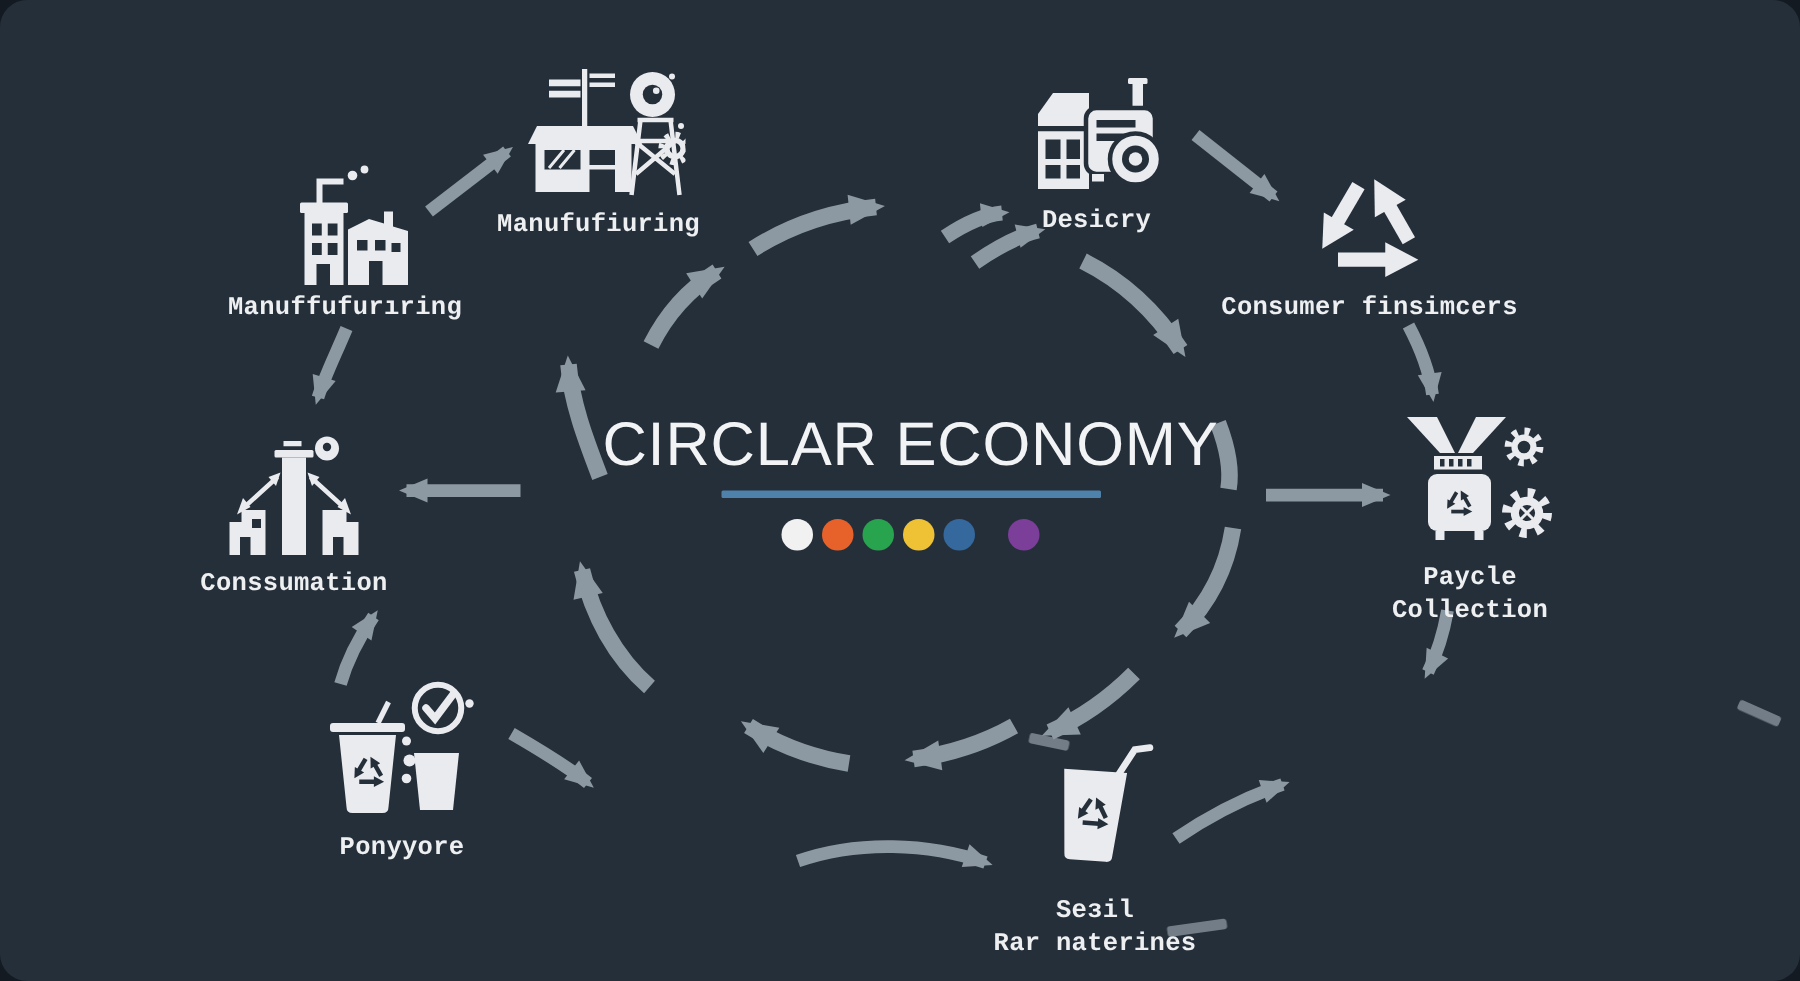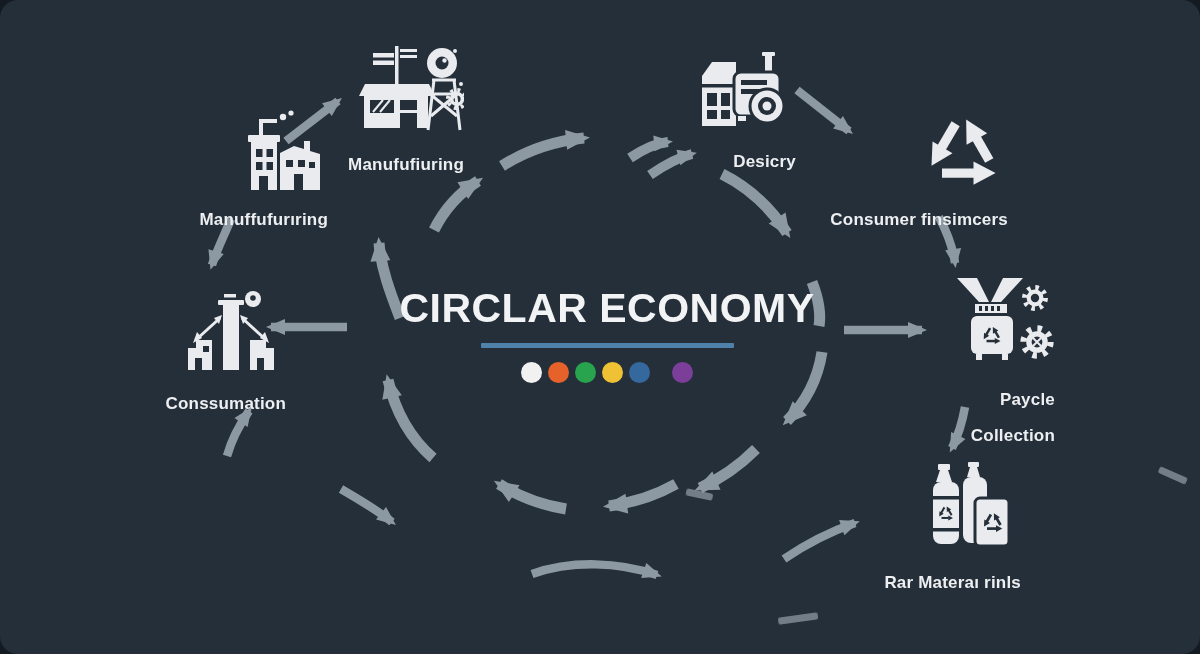--- a/index.html
+++ b/index.html
@@ -1,28 +1,28 @@
 <!DOCTYPE html>
 <html><head>
 <meta charset="utf-8">
 <style>
   html,body{margin:0;padding:0;background:#141a22;}
   #stage{position:relative;width:1200px;height:654px;background:#141a22;overflow:hidden;
          font-family:"Liberation Sans",sans-serif;}
   #frame{position:absolute;inset:0;background:#252f3a;border-radius:18px;}
   #arrow-layer{position:absolute;left:0;top:0;}
-  .node{position:absolute;display:flex;flex-direction:column;align-items:flex-end;gap:18px;}
+  .node{position:absolute;display:flex;flex-direction:column;align-items:center;gap:4px;font-family:Liberation Mono, monospace;}
   .node-label{font-weight:700;font-size:17px;color:#edeff1;letter-spacing:.2px;
               text-align:center;line-height:1.15;white-space:nowrap;}
   .ic{fill:#e9ebee;}
   .cut{fill:#252f3a;}
   .st{stroke:#e9ebee;fill:none;}
   .std{stroke:#252f3a;fill:none;}
   #center-block{position:absolute;left:307px;top:274px;width:600px;text-align:center;}
-  #main-title{font-weight:700;font-size:41px;color:#f2f3f5;letter-spacing:.5px;margin:12px;line-height:1.1;}
+  #main-title{font-weight:400;font-size:41px;color:#f2f3f5;letter-spacing:.5px;margin:0;line-height:1.1;}
   #title-underline{width:253px;height:5px;margin:8px auto 0 auto;border-radius:1px;}
   #subtitle{margin-top:9px;font-size:15.5px;font-weight:700;color:#c6cbd1;letter-spacing:.3px;}
   #dots-row{margin-top:14px;display:flex;justify-content:center;align-items:center;gap:6px;}
   .dot{width:21px;height:21px;border-radius:50%;display:inline-block;}
   .dot:last-child{margin-left:16px;}
 </style>
 </head>
 <body>
 
 <div id="stage">
@@ -180,39 +180,50 @@
       <rect class="ic" x="33" y="82" width="6" height="6"></rect>
         <rect class="ic" x="59" y="82" width="6" height="6"></rect>
       <use href="#gear" x="78" y="12" width="28" height="28" style="color:#e9ebee"></use>
       <use href="#gear" x="76" y="52" width="36" height="36" style="color:#e9ebee"></use>
       <path class="st" stroke-width="2" d="M90,66 L98,74 M98,66 L90,74"></path>
     </svg>
     <div class="node-label">Paycle</div>
     <div class="node-label" style="margin-top:-2px;">Collection</div>
   </div>
 
-  <div class="node" style="left:841px;top:460px;width:180px;">
-    <svg width="110" height="95" viewBox="0 0 110 95">
-      <rect class="ic" x="57" y="2" width="11" height="5" rx="1"></rect>
-      <path class="ic" d="M59,7 H66 L69,17 H56 Z"></path>
-      <rect class="ic" x="52" y="17" width="24" height="66" rx="8"></rect>
-      <rect class="ic" x="27" y="4" width="12" height="6" rx="1"></rect>
-      <path class="ic" d="M29,10 H37 L41,22 H25 Z"></path>
-      <rect class="ic" x="22" y="22" width="26" height="62" rx="8"></rect>
-      <rect class="cut" x="22" y="36" width="26" height="3.5"></rect>
-      <rect class="cut" x="22" y="68" width="26" height="3.5"></rect>
-      <use href="#recy" x="26" y="44" width="18" height="18" style="color:#252f3a"></use>
-      <rect class="ic" x="64" y="38" width="34" height="48" rx="5" stroke="#252f3a" stroke-width="3"></rect>
-      <use href="#recy" x="70" y="50" width="24" height="24" style="color:#252f3a"></use>
-    </svg>
-    <div class="node-label">Rar Materaı rinls</div>
-  </div>
-
-
-
+
+  <div class="node" style="left:645px;top:494px;width:170px;">
+    <svg width="90" height="100" viewBox="0 0 90 100">
+      <g transform="rotate(4 45 55)">
+        <path class="st" stroke-width="4.5" stroke-linecap="round" d="M58,22 L68,4 L78,2"></path>
+        <path class="ic" d="M22,20 H64 L58,76 Q58,80 54,80 H30 Q26,80 26,76 Z"></path>
+        <use href="#recy" x="30" y="34" width="27" height="27" style="color:#252f3a"></use>
+      </g>
+    </svg>
+    <div class="node-label">Seзil</div>
+    <div class="node-label" style="margin-top:-2px;">Rar naterines</div>
+  </div>
+
+
+  <div class="node" style="left:188px;top:452px;width:160px;">
+    <svg width="112" height="100" viewBox="0 0 112 100">
+      <path class="st" stroke-width="3.5" d="M40,30 L47,16"></path>
+      <rect class="ic" x="8" y="30" width="50" height="6" rx="2"></rect>
+      <path class="ic" d="M14,38 H52 L47,86 Q47,90 43,90 H23 Q19,90 19,86 Z"></path>
+      <use href="#recy" x="21" y="49" width="26" height="26" style="color:#252f3a"></use>
+      <path class="ic" d="M64,50 H94 L90,88 H68 Z"></path>
+      <circle cx="80" cy="20" r="15.5" class="st" stroke-width="4"></circle>
+      <path class="st" stroke-width="5" stroke-linecap="round" d="M72,20 L78,27 L90,11"></path>
+      <circle class="ic" cx="59" cy="42" r="3"></circle>
+        <circle class="ic" cx="61" cy="55" r="4"></circle>
+      <circle class="ic" cx="59" cy="67" r="3.2"></circle>
+        <circle class="ic" cx="101" cy="17" r="2.8"></circle>
+    </svg>
+    <div class="node-label">Ponyyore</div>
+  </div>
 
   <div class="node" style="left:106px;top:288px;width:180px;">
     <svg width="110" height="88" viewBox="0 0 110 88">
       <rect class="ic" x="48" y="6" width="12" height="3.5"></rect>
       <rect class="ic" x="42" y="12" width="26" height="5" rx="1"></rect>
       <rect class="ic" x="47" y="17" width="16" height="65"></rect>
       <circle class="ic" cx="77" cy="11" r="8"></circle>
         <circle class="cut" cx="77" cy="10" r="2.8"></circle>
       <path class="st" stroke-width="3" d="M44,30 L22,50 M66,30 L88,50"></path>
       <path class="ic" d="M17,55 L26,50 L21,44 Z"></path>

